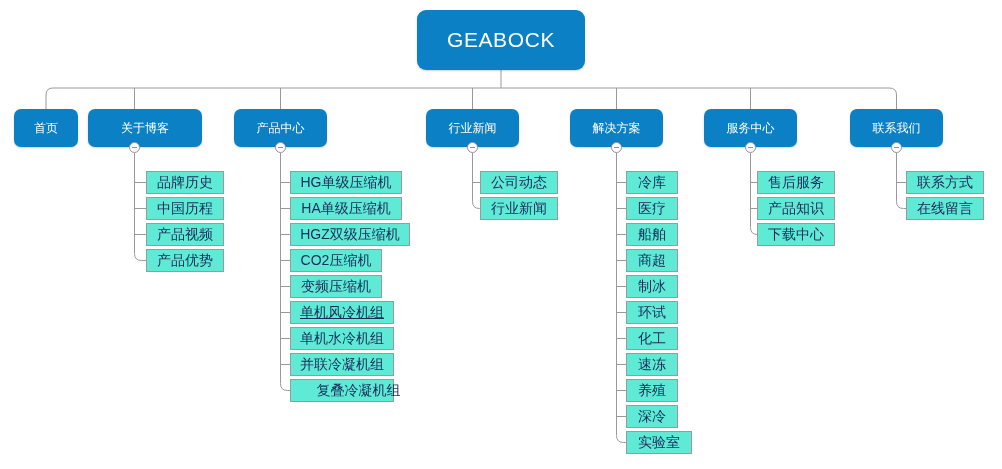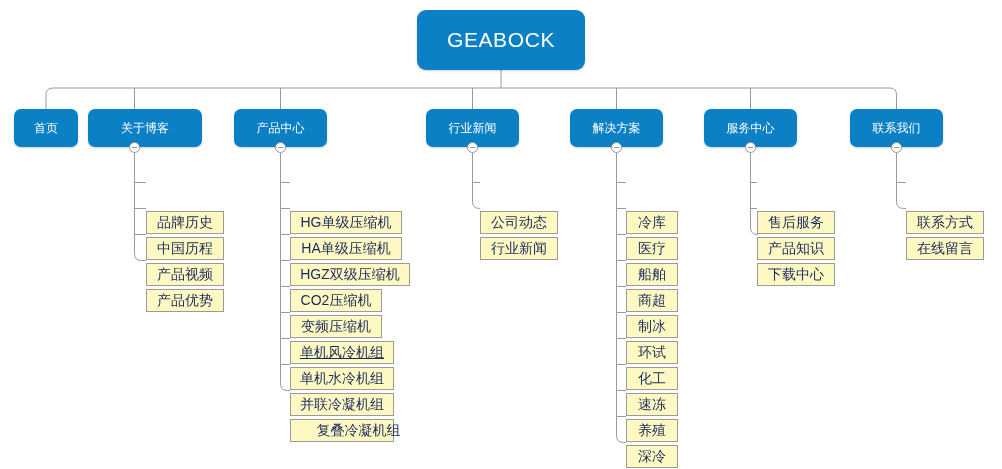--- a/index.html
+++ b/index.html
@@ -42,26 +42,25 @@
     box-shadow: 0 1px 2px rgba(0,0,0,0.18);
   }
   .node-section {
     background: #0b80c4;
     border-radius: 7px;
     color: #ffffff;
     font-size: 12px;
     box-shadow: 0 1px 2px rgba(0,0,0,0.18);
   }
   .node-leaf {
-    background: #fef9c3;
+    background: #5eead4;
     border: 1px solid #9a9a9a;
     color: #1a2b5c;
     font-size: 14px;
     padding: 0 7px;
-    margin-top: 40px;
   }
   .collapse-icon {
     position: absolute;
     width: 11px;
     height: 11px;
     border: 1px solid #8f9499;
     border-radius: 50%;
     background: #ffffff;
     box-sizing: border-box;
   }

